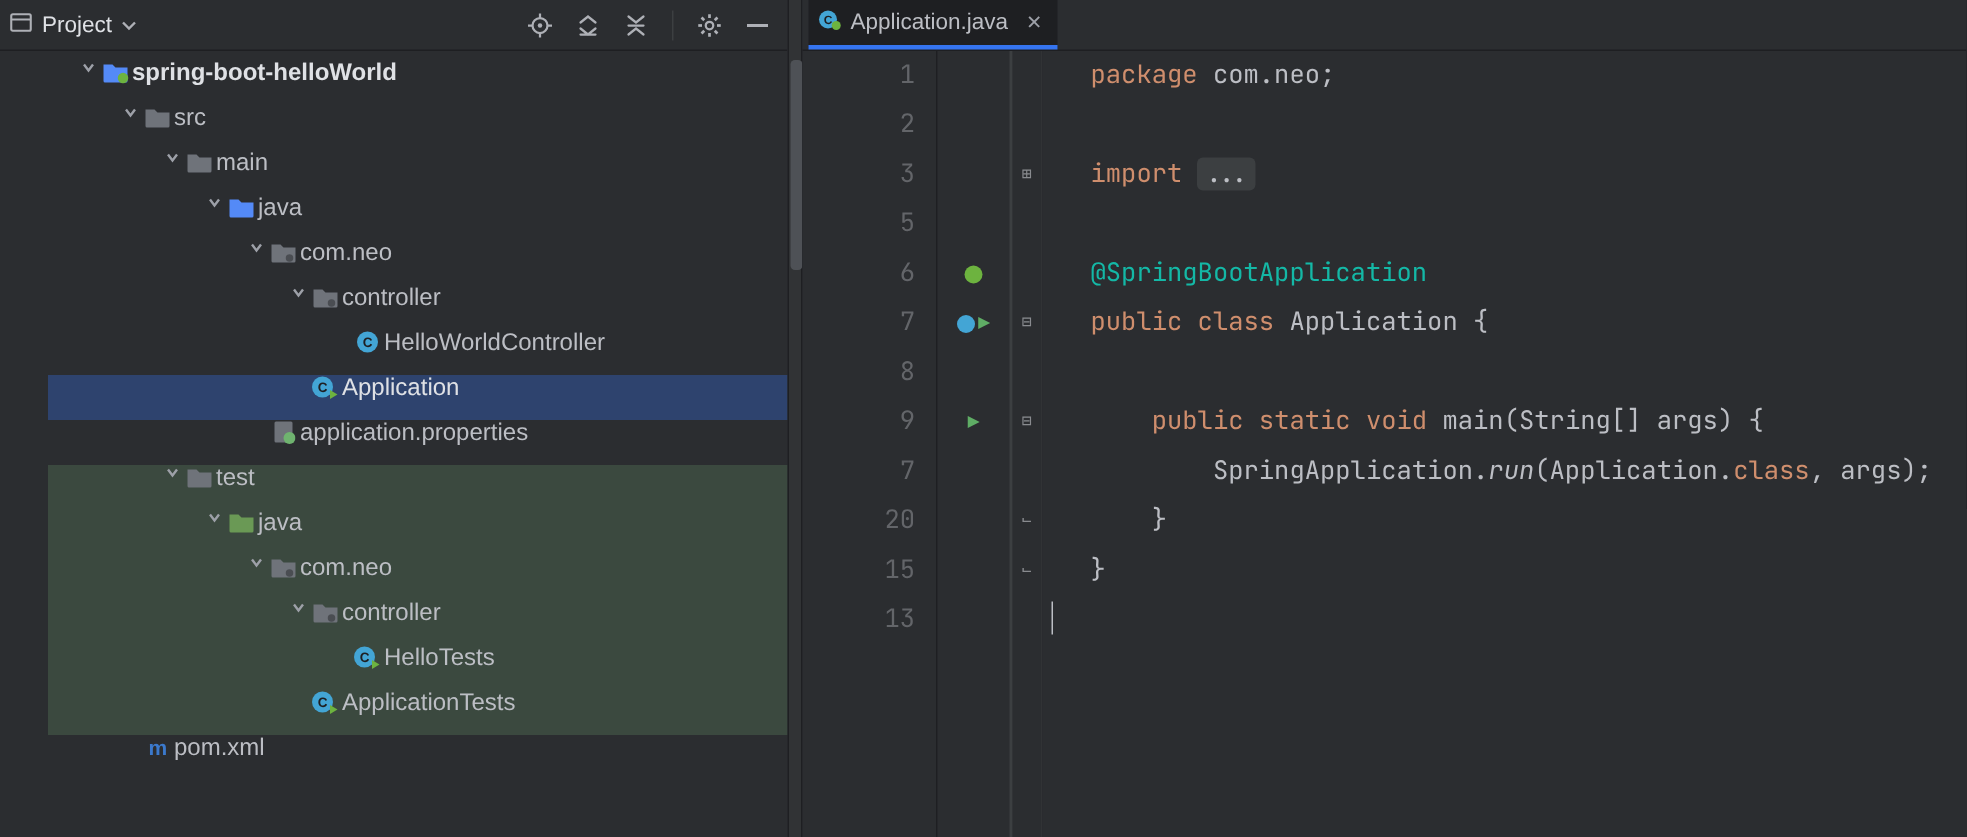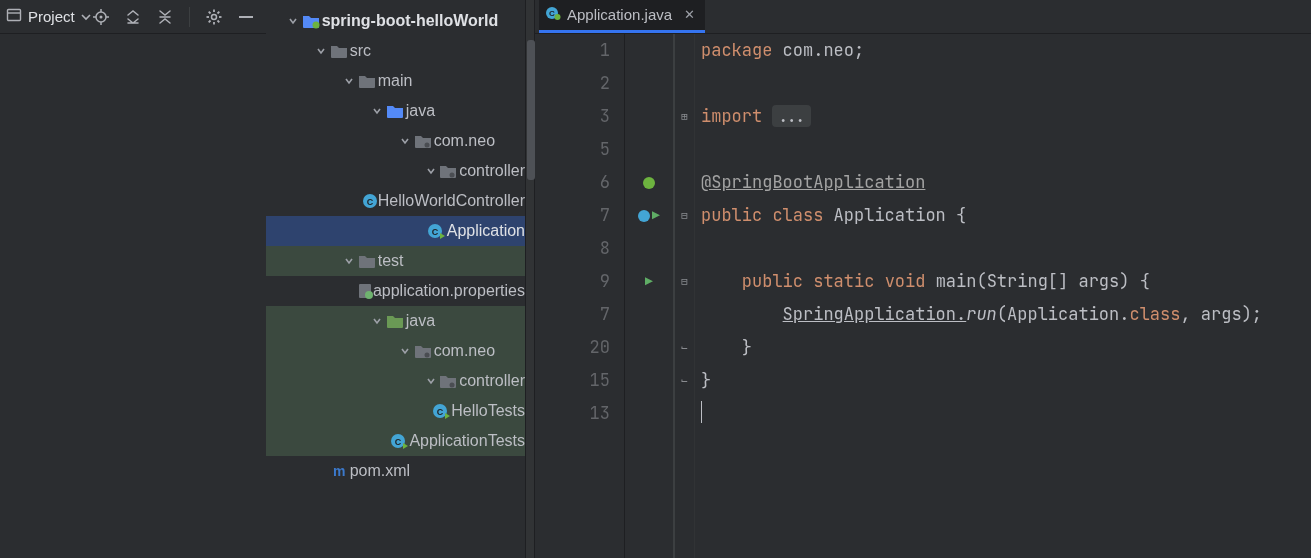--- a/index.html
+++ b/index.html
@@ -8,21 +8,21 @@
     background: #2b2d30; color: #bcbec4;
     font-family: "Segoe UI", Arial, sans-serif;
     font-size: 14px;
     overflow: hidden;
   }
   .root { display: flex; width: 100%; height: 100%; }
 
   
   .sidebar {
     width: 525px;
-    display: flex; flex-direction: row;
+    display: flex; flex-direction: column;
     background: #2b2d30;
   }
   .side-head {
     height: 34px;
     display: flex; align-items: center;
     border-bottom: 1px solid #1e1f22;
     padding: 0 10px 0 6px;
   }
   .side-head .left { display:flex; align-items:center; gap:6px; flex:1; }
   .side-head .title { color:#dfe1e5; font-size:15px; }
@@ -32,24 +32,25 @@
   .head-btn { width:20px; height:20px; display:flex; align-items:center; justify-content:center; color:#aeb0b6; cursor:pointer; }
 
   .tree {
     flex: 1; overflow: hidden;
     padding-top: 6px;
     font-size: 16px;
     color: #bcbec4;
     position: relative;
   }
   .node {
-    display:flex; align-items:center;
+    display:flex; align-items:flex-start;
     height: 30px;
     white-space: nowrap;
     cursor: pointer;
+    margin-left: 32px;
   }
   .node .indent { display:inline-block; }
   .node .arrow { width:14px; display:inline-flex; justify-content:center; color:#9da0a8; }
   .node .arrow.none { visibility:hidden; }
   .node .ico { width:22px; display:inline-flex; justify-content:center; align-items:center; }
   .node .label { color:#bcbec4; }
   .node.bold .label { color:#dfe1e5; font-weight:600; }
 
   .node.selected { background:#2e436e; }
   .node.selected .label { color:#dfe1e5; }
@@ -133,26 +134,26 @@
   }
   .fold-col .slot { height:33px; display:flex; align-items:center; justify-content:center; color:#898b8f; font-size:11px; }
 
   .code {
     flex:1;
     background:#2b2d30;
     color:#bcbec4;
     padding-left:6px;
     position:relative;
   }
-  .code .line { height:33px; }
+  .code .line { height:33px;margin-left:26px; }
   .kw   { color:#cf8e6d; }
-  .ann  { color:#a3a3a3;text-decoration:underline; }
+  .ann  { color:#14b8a6; }
   .typ  { color:#bcbec4; }
   .id   { color:#bcbec4; }
-  .call { color:#bcbec4;text-decoration:underline; }
+  .call { color:#bcbec4; }
   .ital { color:#bcbec4; font-style:italic; }
   .punct{ color:#bcbec4; }
   .dots { background:#3c3f41; border-radius:4px; padding:0 4px; color:#bcbec4; }
 
   .caret {
     position:absolute;
     left:6px;
     top: calc(33px * 11 + 4px);
     width:1px; height:22px;
     background:#bcbec4;
@@ -328,44 +329,44 @@
           <span class="arrow none"></span>
           <span class="ico">
             <svg width="18" height="16" viewBox="0 0 18 16">
               <circle cx="7" cy="8" r="7" class="svg-class-run"></circle>
               <text x="7" y="11.5" text-anchor="middle" font-size="9" fill="#1e1f22" font-family="Arial" font-weight="bold">C</text>
               <path d="M12 10 l5 3 l-5 3 z" fill="#6db33f"></path>
             </svg>
           </span>
           <span class="label">Application</span>
         </div>
-        <div class="node test-shade">
-          <span class="indent" style="width:76px"></span>
-          <span class="arrow ">
-            <svg width="10" height="10" viewBox="0 0 10 10">
-              <path d="M2 3 L5 7 L8 3" fill="none" stroke="#9da0a8" stroke-width="1.6"></path>
-            </svg>
-          </span>
-          <span class="ico">
-            <svg width="18" height="16" viewBox="0 0 18 16">
-              <path class="svg-folder" d="M1 3h6l2 2h8v9a1 1 0 0 1-1 1H2a1 1 0 0 1-1-1z"></path>
-            </svg>
-          </span>
-          <span class="label">test</span>
-        </div>
         <div class="node">
           <span class="indent" style="width:132px"></span>
           <span class="arrow none"></span>
           <span class="ico">
             <svg width="16" height="16" viewBox="0 0 16 16">
               <rect x="2" y="1" width="12" height="14" rx="1" fill="#6f737a"></rect>
               <circle cx="12" cy="12" r="4" class="svg-props"></circle>
             </svg>
           </span>
           <span class="label">application.properties</span>
+        </div>
+        <div class="node test-shade">
+          <span class="indent" style="width:76px"></span>
+          <span class="arrow ">
+            <svg width="10" height="10" viewBox="0 0 10 10">
+              <path d="M2 3 L5 7 L8 3" fill="none" stroke="#9da0a8" stroke-width="1.6"></path>
+            </svg>
+          </span>
+          <span class="ico">
+            <svg width="18" height="16" viewBox="0 0 18 16">
+              <path class="svg-folder" d="M1 3h6l2 2h8v9a1 1 0 0 1-1 1H2a1 1 0 0 1-1-1z"></path>
+            </svg>
+          </span>
+          <span class="label">test</span>
         </div>
         <div class="node test-shade">
           <span class="indent" style="width:104px"></span>
           <span class="arrow ">
             <svg width="10" height="10" viewBox="0 0 10 10">
               <path d="M2 3 L5 7 L8 3" fill="none" stroke="#9da0a8" stroke-width="1.6"></path>
             </svg>
           </span>
           <span class="ico">
             <svg width="18" height="16" viewBox="0 0 18 16">

